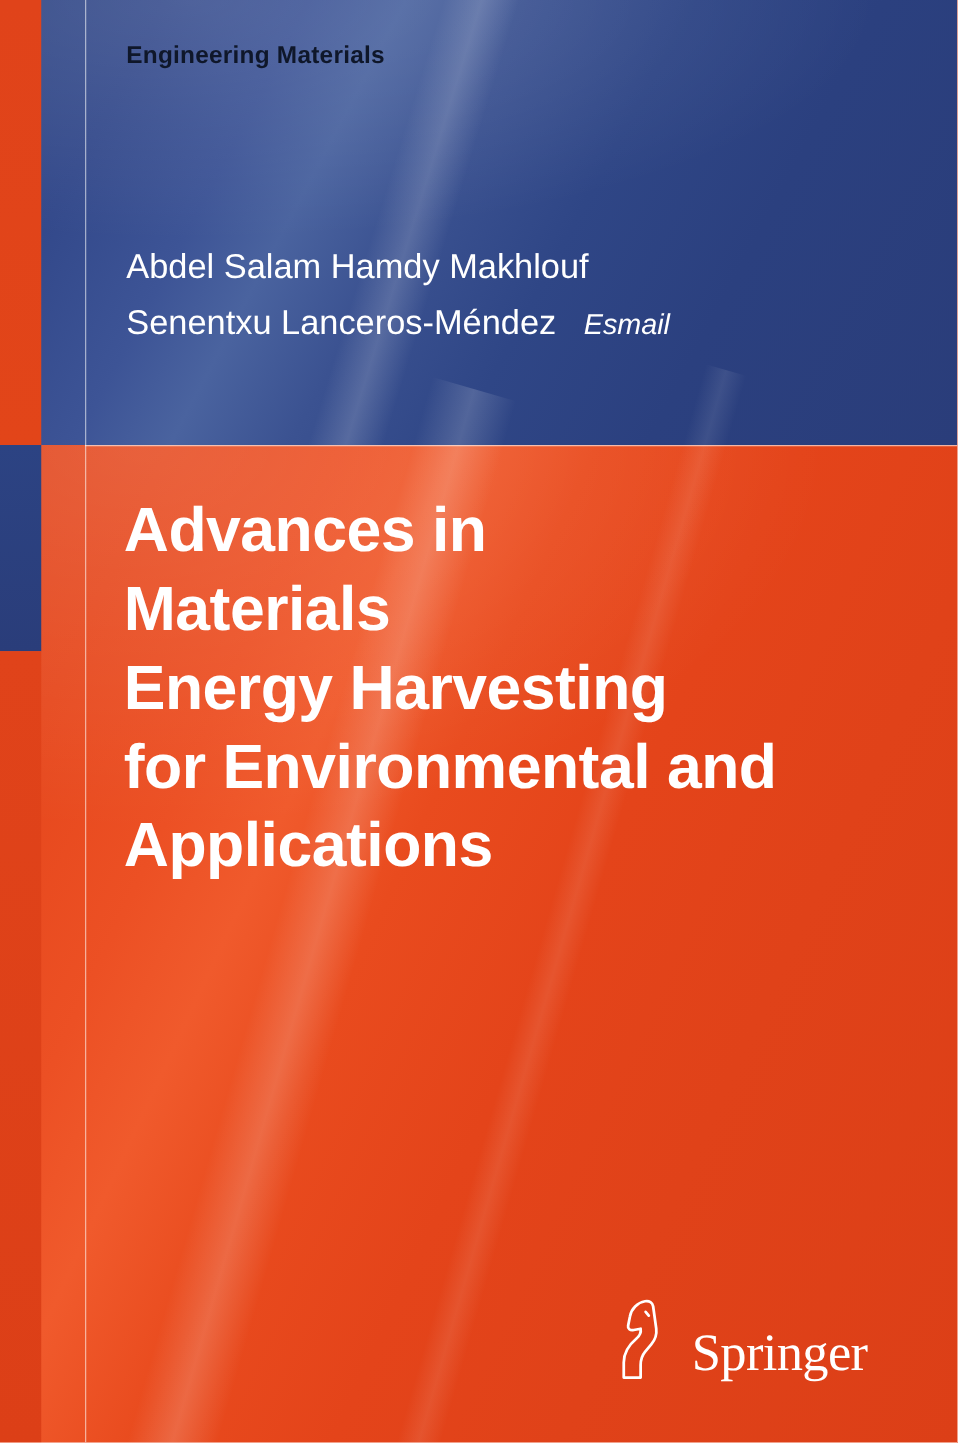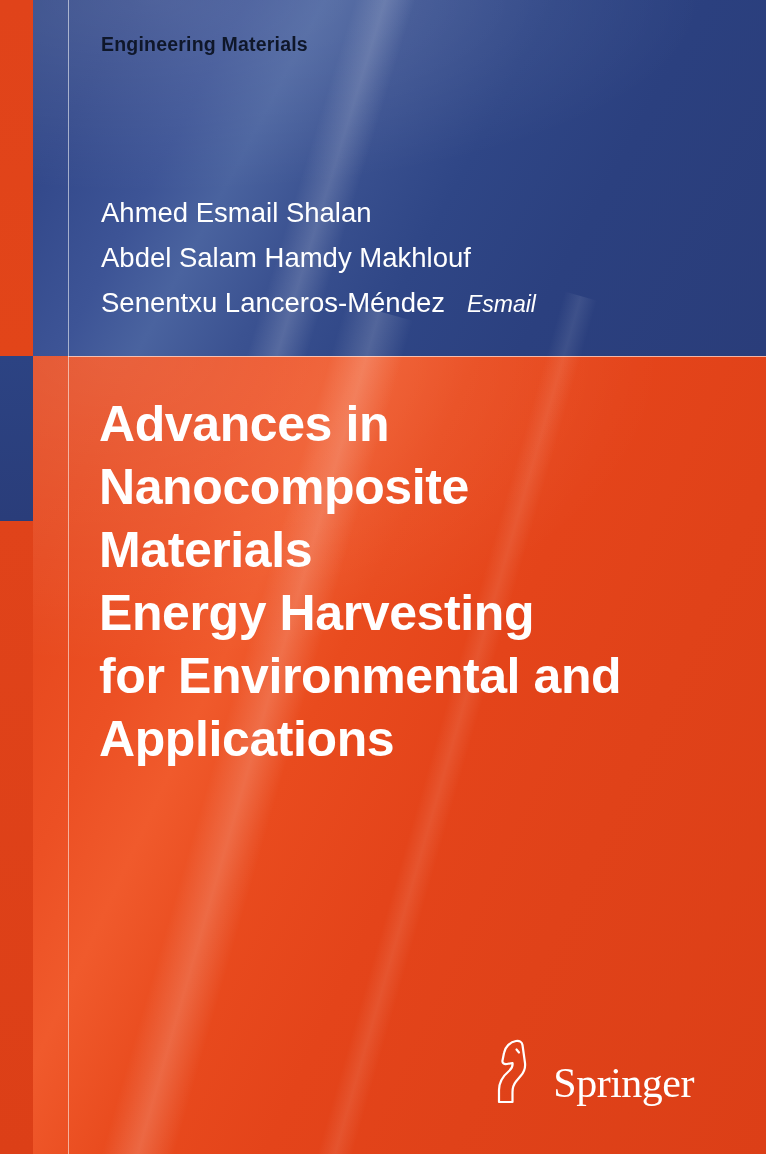--- a/index.html
+++ b/index.html
@@ -198,30 +198,28 @@
   <div class="spine-orange-top"></div>
   <div class="spine-blue"></div>
   <div class="spine-orange-bottom"></div>
 
   <div class="rule-vert"></div>
   <div class="rule-horiz"></div>
 
   <div class="series">Engineering Materials</div>
 
   <div class="editors">
-    <div class="editor-line">Ahmed Esmail Shalan</div>
     <div class="editor-line">Abdel Salam Hamdy Makhlouf</div>
     <div class="editor-line">
       <span>Senentxu Lanceros-Méndez</span><span class="editors-tag">Esmail</span>
     </div>
   </div>
 
   <div class="title">
     <div class="title-line">Advances in</div>
-    <div class="title-line">Nanocomposite</div>
     <div class="title-line">Materials</div>
     <div class="title-line">Energy Harvesting</div>
     <div class="title-line">for Environmental and</div>
     <div class="title-line">Applications</div>
   </div>
 
   <div class="logo">
     <svg class="logo-mark" viewBox="0 0 54 66">
       <g fill="none" stroke="#ffffff" stroke-width="2.2" stroke-linejoin="round" stroke-linecap="round">
         <path d="M14 64 L14 52 C14 44 18 38 24 33 C27 30.5 28 28 27.5 25 L22 26 C19 26.6 17 25 17.5 22.5 L19 15 C20 9 25 4 31 3 C34.5 2.4 37 4 37.5 7 L40 25 C40.6 30 39 34 36 37.5 L31 43.5 C28.5 46.6 27.5 50 27.5 54 L27.5 64 Z"></path>

